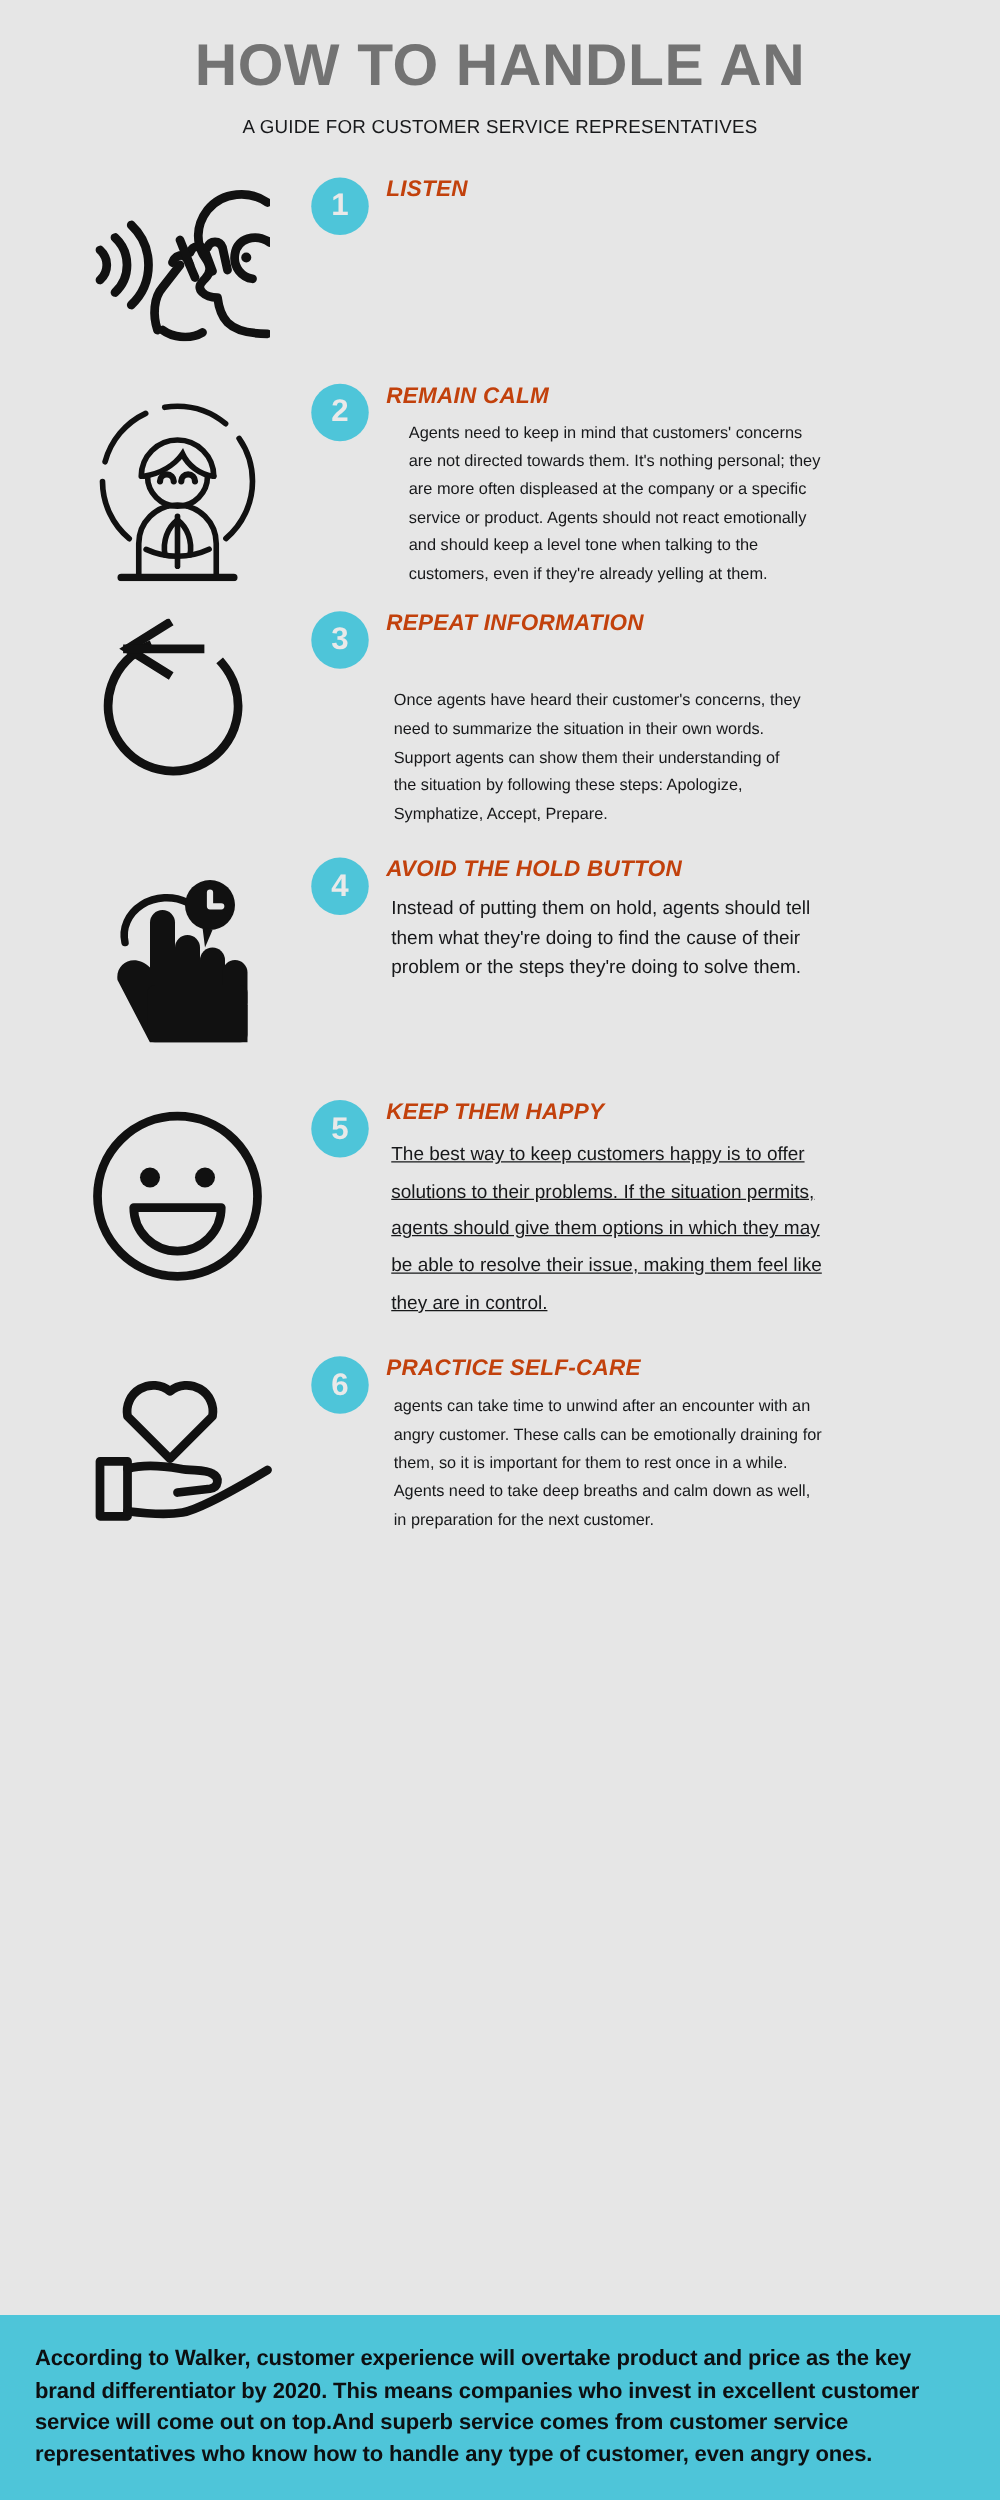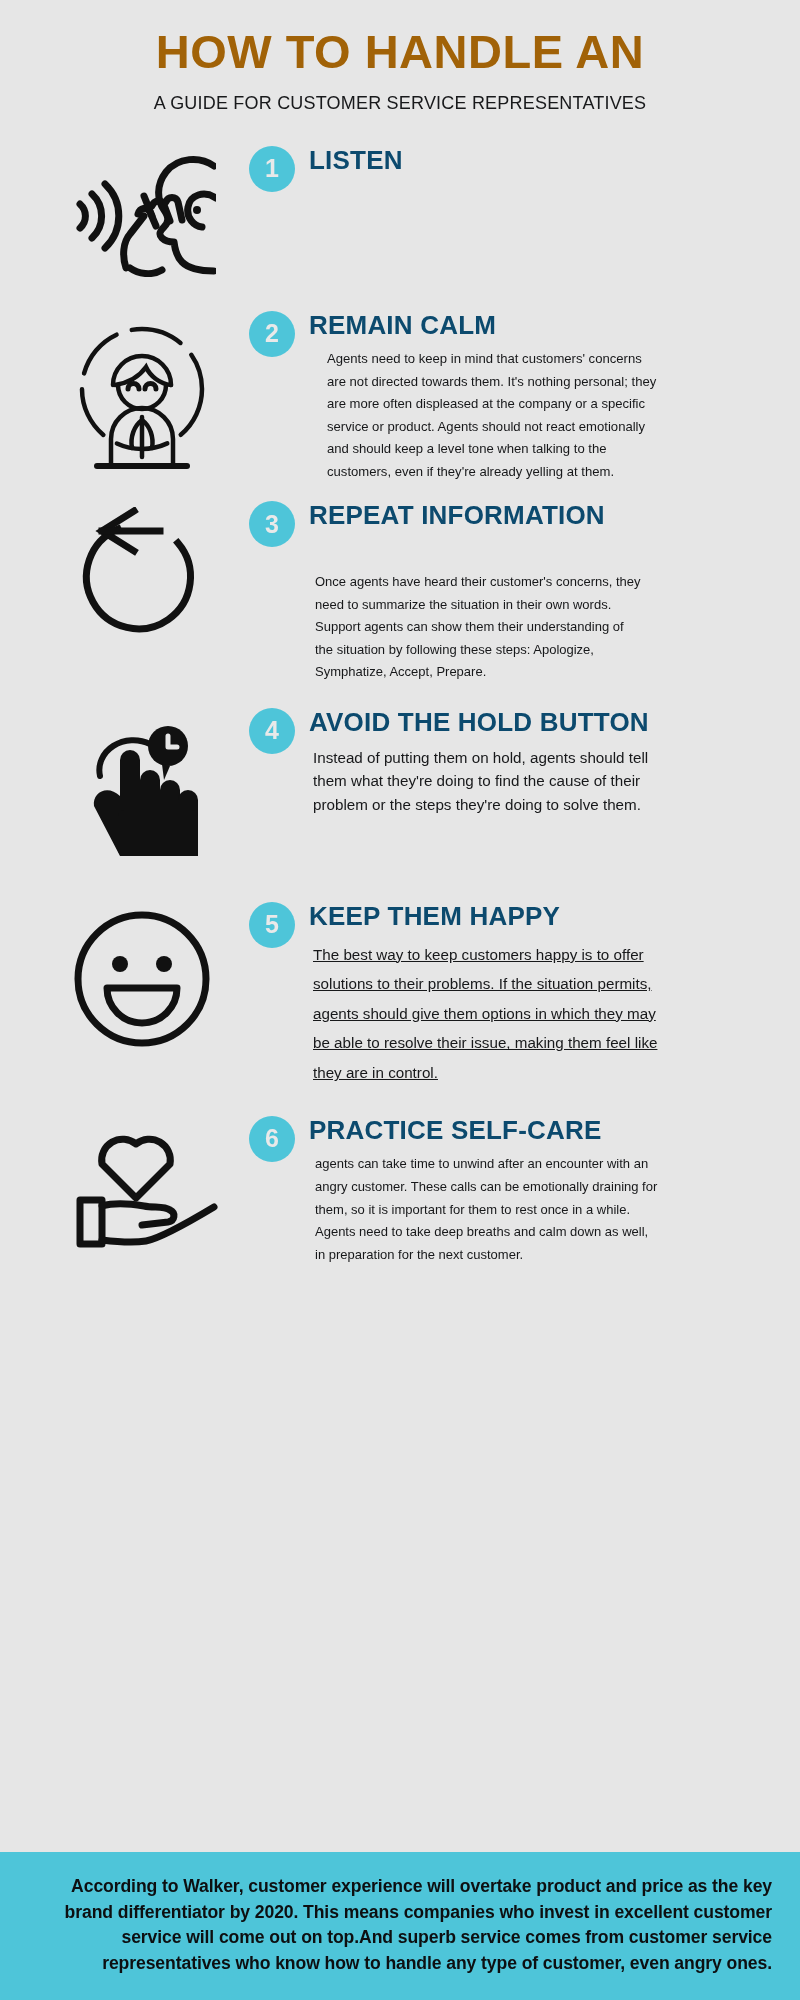--- a/index.html
+++ b/index.html
@@ -21,33 +21,33 @@
     box-sizing: border-box;
     display: flex;
     flex-direction: column;
   }
   
   .header {
     padding: 26px 0 0 0;
     text-align: center;
   }
   .title {
-    color: #a16207;
+    color: #737373;
     font-weight: bold;
     font-size: 47px;
     line-height: 1.12;
     letter-spacing: 0.5px;
     margin: 0 auto;
     max-width: 700px;
     text-transform: uppercase;
   }
   .subtitle {
     margin-top: 14px;
     color: #18191b;
-    font-size: 18px;
+    font-size: 15px;
     font-weight: 500;
     letter-spacing: 0.2px;
     text-transform: uppercase;
   }
   
   .sections {
     margin-top: 26px;
     flex: 1 1 auto;
   }
   .section {
@@ -82,27 +82,28 @@
     align-items: center;
     justify-content: center;
     margin-right: 14px;
     margin-top: 2px;
   }
   .text-block {
     flex: 1 1 auto;
     padding-top: 2px;
   }
   .sec-title {
-    color: #0c4a6e;
+    color: #c2410c;
     font-weight: bold;
-    font-size: 26px;
+    font-size: 18px;
     letter-spacing: 0.2px;
     line-height: 1.1;
     margin-bottom: 9px;
     text-transform: uppercase;
+    font-style: italic;
   }
   .sec-body {
     color: #17181a;
     font-size: 15.2px;
     line-height: 1.55;
     padding-left: 4px;
   }
   .sec-body.tight {
     font-size: 13.1px;
     line-height: 1.72;
@@ -126,21 +127,21 @@
   .s5 { margin-top: 44px; }
   .s6 { margin-top: 26px; }
 
   .icon-svg { display: block; }
 
   
   .footer {
     background: #4ec5d9;
     padding: 22px 28px 24px 28px;
     box-sizing: border-box;
-    text-align: right;
+    text-align: left;
   }
   .footer-text {
     color: #0d0f11;
     font-weight: bold;
     font-size: 17.6px;
     line-height: 1.45;
     letter-spacing: -0.1px;
   }
 </style>
 </head>

